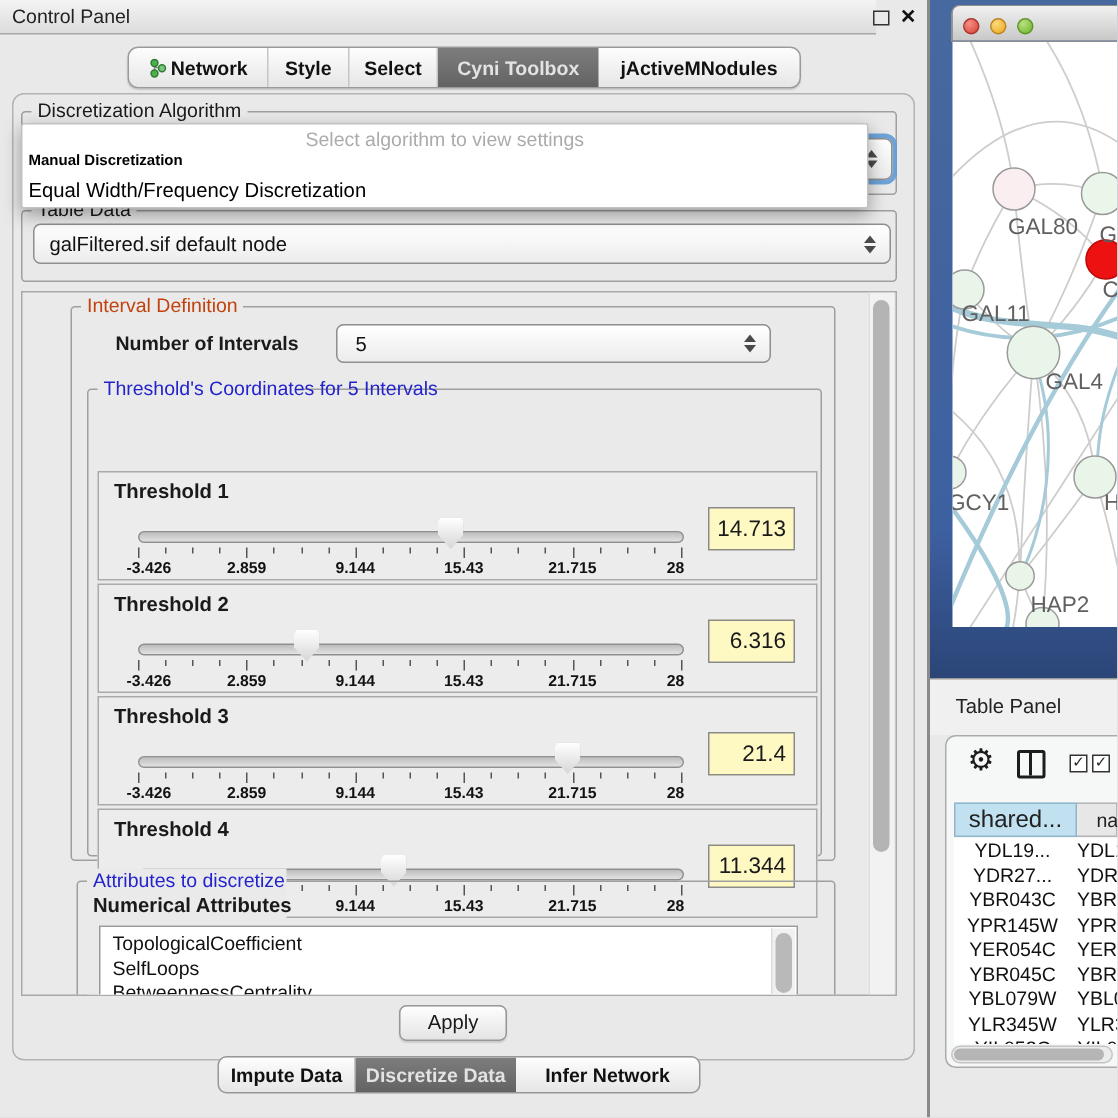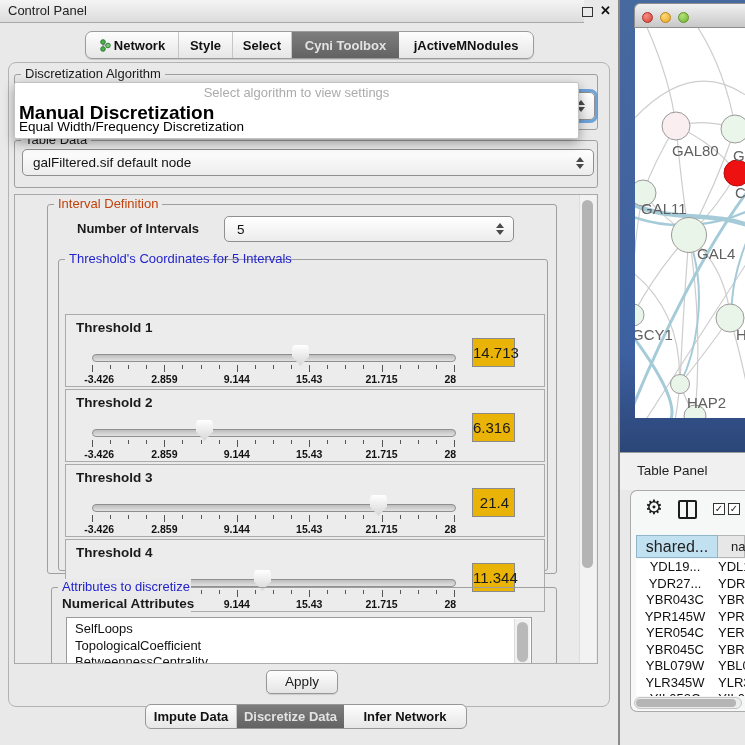--- a/index.html
+++ b/index.html
@@ -35,21 +35,21 @@
   .updown{position:absolute;right:8px;top:50%;transform:translateY(-50%);width:9px;height:12px;}
   .updown:before,.updown:after{content:"";position:absolute;left:0;border-left:4.5px solid transparent;border-right:4.5px solid transparent;}
   .updown:before{top:0;border-bottom:5px solid #4a4a4a;}
   .updown:after{bottom:0;border-top:5px solid #4a4a4a;}
   #algo-combo{left:22px;top:92px;width:573px;height:28px;z-index:1;
      box-shadow:0 0 0 3px rgba(95,155,215,.9);}
   
   .popup{position:absolute;left:14px;top:82px;width:563px;height:55px;background:#ffffff;
      border:1px solid #c2c2c2;border-radius:2px;box-shadow:0 4px 12px rgba(0,0,0,.35);z-index:2;}
   .popup .ph{position:absolute;left:0;top:2px;width:100%;text-align:center;font-size:13px;color:#ababab;}
-  .popup .opt1{position:absolute;left:4px;top:19px;font-size:19px;font-weight:bold;color:#000;}
+  .popup .opt1{position:absolute;left:4px;top:19px;font-size:10px;font-weight:bold;color:#000;}
   .popup .opt2{position:absolute;left:4px;top:36px;font-size:13.5px;color:#000;}
   #fs-table{left:14px;top:140px;width:584px;height:48px;}
   #table-combo{left:22px;top:149px;width:572px;}
   
   .scrollpane{position:absolute;left:14px;top:194px;width:584px;height:470px;
      border:1px solid #a9a9a9;background:#eaeaea;overflow:hidden;box-sizing:border-box;}
   .scrollpane .lbl{background:#eaeaea;}
   #fs-interval{left:32px;top:9px;width:510px;height:370px;}
   .num-label{position:absolute;left:29px;top:16px;font-size:13px;font-weight:bold;}
   #num-combo{left:176px;top:11px;width:290px;height:26px;}
@@ -63,21 +63,21 @@
      border-radius:4px;background:linear-gradient(#bdbdbd,#e2e2e2);}
   .thr-thumb{position:absolute;top:30px;width:17px;height:21px;
      background:linear-gradient(#ffffff,#d6d6d6);
      clip-path:polygon(10% 0,90% 0,100% 14%,100% 55%,50% 100%,0 55%,0 14%);
      filter:drop-shadow(0 0 1px #707070);}
   .thr-ticks{position:absolute;left:26px;top:50px;width:363px;height:8px;display:flex;justify-content:space-between;align-items:flex-start;}
   .thr-ticks i{width:1px;height:4px;background:#555;}
   .thr-ticks i.M{height:7px;}
   .thr-scale{position:absolute;left:26px;top:58px;width:362px;height:11px;font-size:10.5px;font-weight:bold;color:#111;}
   .thr-scale span{position:absolute;transform:translateX(-50%);white-space:nowrap;}
-  .thr-value{position:absolute;left:406px;top:23px;width:43px;height:29px;background:#eab308;
+  .thr-value{position:absolute;left:406px;top:23px;width:58px;height:29px;background:#fef9c3;
      border:1px solid #8a8a8a;box-sizing:border-box;font-size:15px;text-align:right;
      padding-right:5px;line-height:27px;}
   #fs-attr{left:36px;top:392px;width:506px;height:200px;}
   .attr-sub{position:absolute;left:10px;top:8px;font-size:13.5px;font-weight:bold;}
   .listbox{position:absolute;left:14px;top:29px;width:466px;height:110px;background:#ffffff;
      border:1px solid #9a9a9a;box-sizing:border-box;overflow:hidden;}
   .listbox .item{font-size:13px;line-height:16.5px;padding-left:8px;color:#111;}
   .listbox .item:first-child{padding-top:3px;}
   .list-scroll{position:absolute;right:1px;top:1px;width:15px;height:108px;background:#f1f1f1;border-left:1px solid #dcdcdc;}
   .list-thumb{position:absolute;right:2px;top:3px;width:11px;height:40px;background:#b9b9b9;border-radius:6px;}
@@ -353,22 +353,22 @@
             </div>
 
           </div>
         </div>
       </div>
 
       <div class="fieldset" id="fs-attr">
         <span class="lbl blue">Attributes to discretize</span>
         <span class="attr-sub">Numerical Attributes</span>
         <div class="listbox">
+          <div class="item">TopologicalCoefficient</div>
           <div class="item">SelfLoops</div>
-          <div class="item">TopologicalCoefficient</div>
           <div class="item">BetweennessCentrality</div>
           <div class="list-scroll">
             <div class="list-thumb"></div>
           </div>
         </div>
       </div>
 
       <div class="v-scroll">
         <div class="v-thumb"></div>
       </div>

